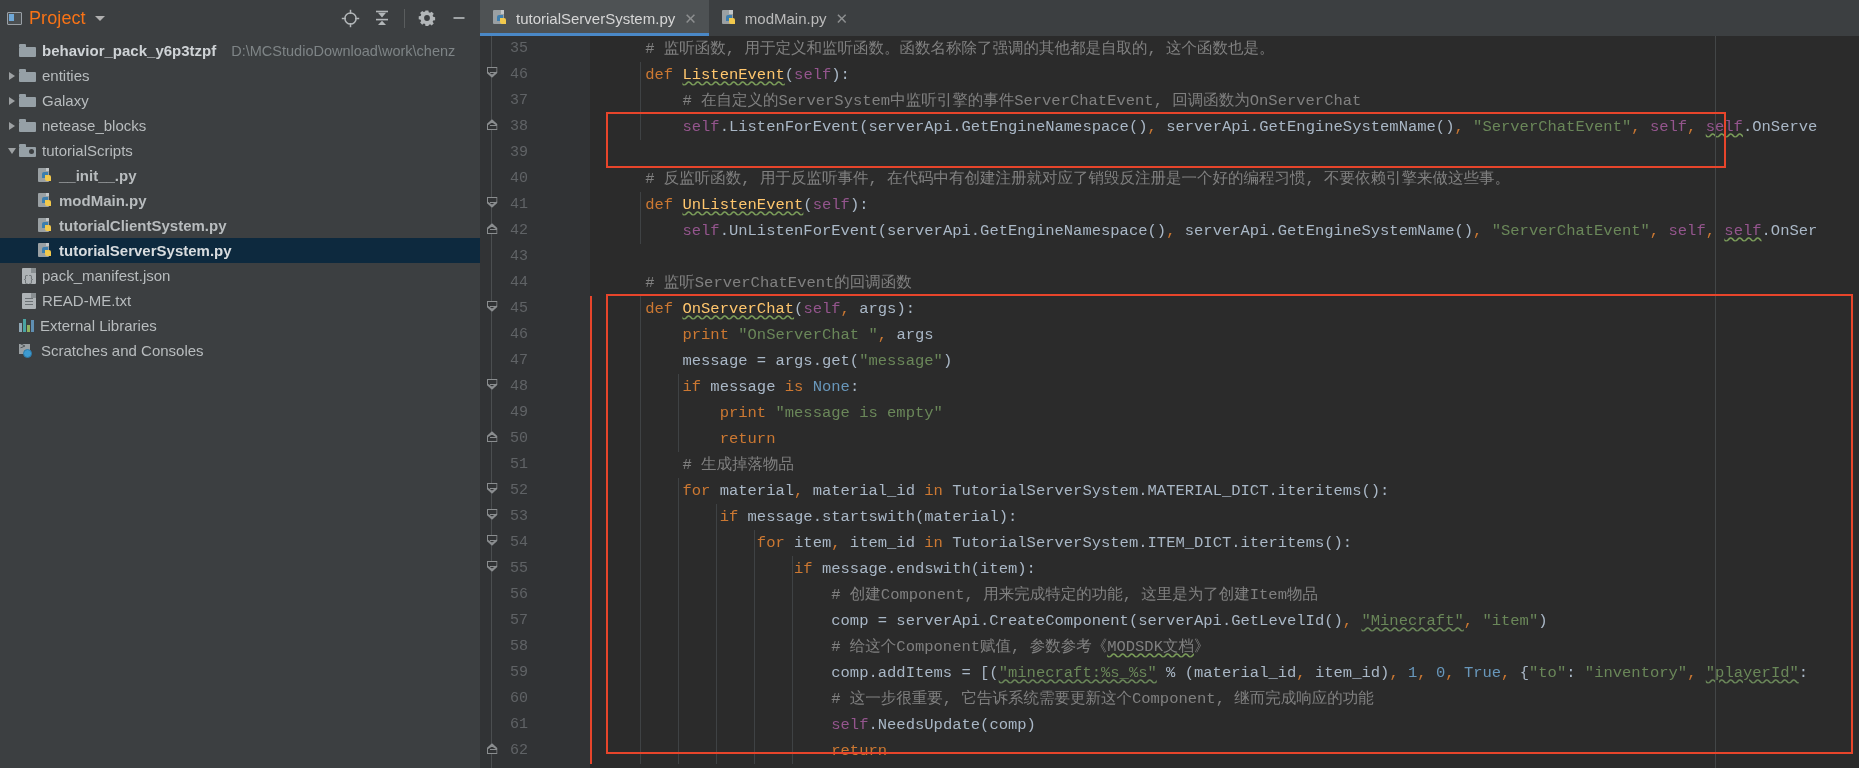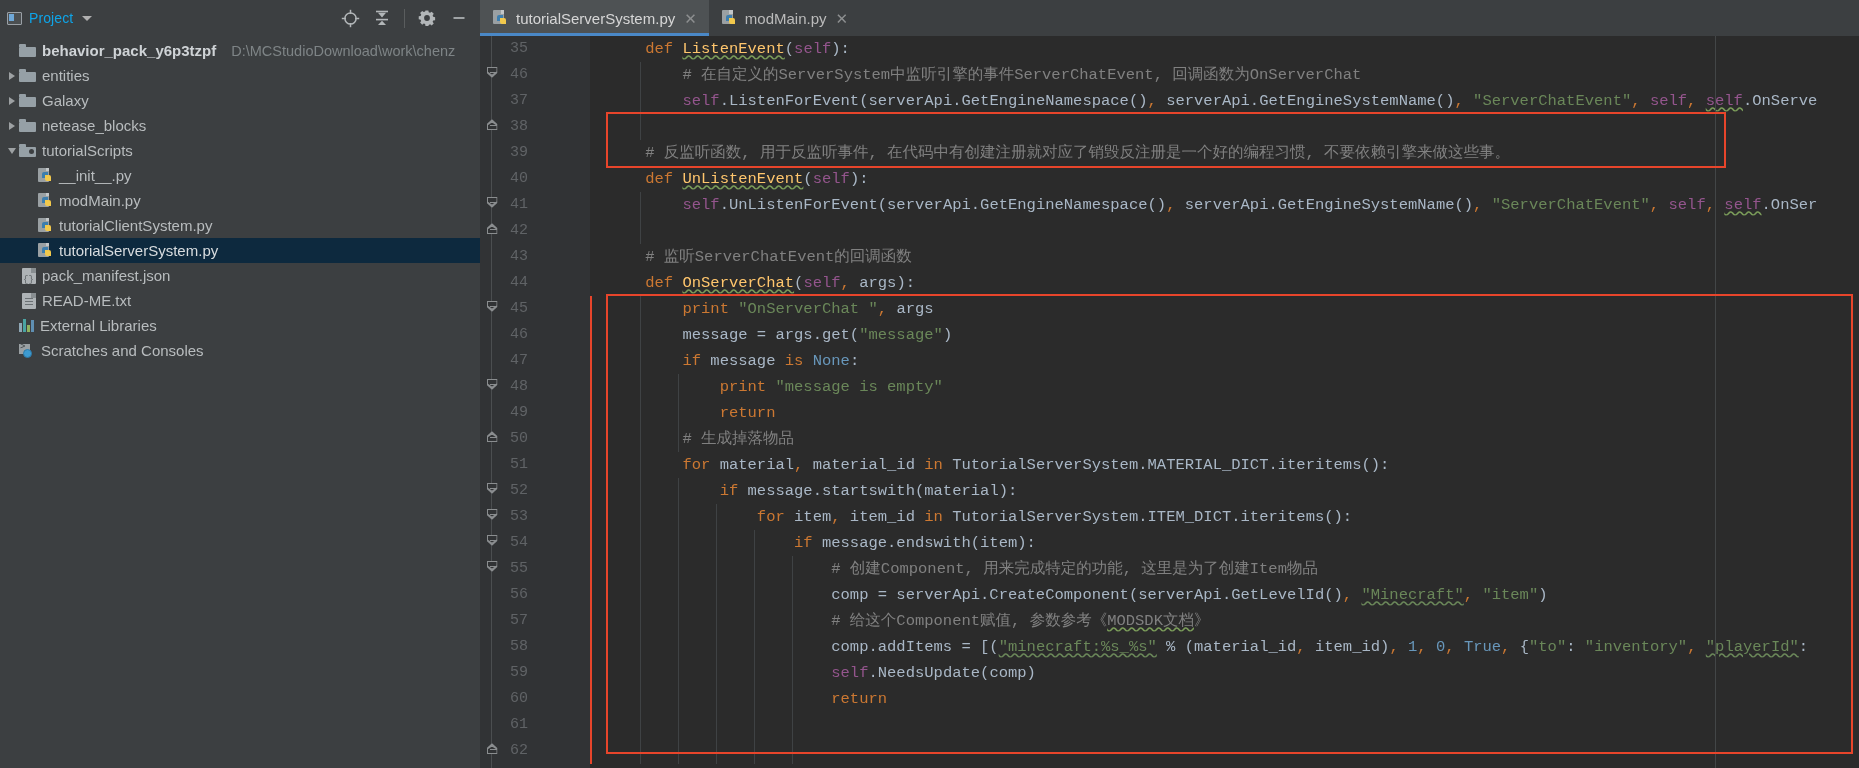--- a/index.html
+++ b/index.html
@@ -12,21 +12,21 @@
   .app{ display:flex; flex-direction:column; width:1859px; height:768px; }
 
   
   .toprow{ display:flex; height:36px; flex:0 0 36px; background:#3c3f41; }
 
   .proj-toolbar{
     width:480px; flex:0 0 480px; display:flex; align-items:center;
     padding:0 6px 0 7px; background:#3c3f41; position:relative;
   }
   .proj-title{ display:flex; align-items:center; gap:7px; }
-  .proj-label{ color:#0ea5e9; font-size:14px; letter-spacing:.1px; }
+  .proj-label{ color:#f97316; font-size:18px; letter-spacing:.1px; }
   .caret-down{
     width:0;height:0;border-left:5px solid transparent;border-right:5px solid transparent;
     border-top:5px solid #b0b0b0; margin-left:2px;
   }
   .proj-icon{ width:15px;height:13px;position:relative; }
   .proj-icon i{ position:absolute; display:block; }
   .proj-icon .o{ inset:0; border:1.6px solid #9aa0a6; border-radius:1px; background:#4b4f51;}
   .proj-icon .b{ left:1.8px; top:2px; width:5.5px; height:7px; background:#6fa8d8; }
   .tb-spacer{ flex:1; }
   .tb-icons{ display:flex; align-items:center; gap:2px; }
@@ -108,21 +108,21 @@
   .libi span{ width:2.5px; background:#9aa0a3; }
   .scri{ width:16px;height:14px;position:relative;flex:0 0 16px; }
   .scri .sq{ position:absolute;left:0;top:0;width:11px;height:10px;background:#9aa0a3; }
   .scri .sq::after{ content:">"; position:absolute; left:1px; top:-2px; color:#3c3f41; font-size:9px;
                     font-family:"Liberation Mono", monospace; }
   .scri .clk{ position:absolute;left:4px;bottom:0;width:9px;height:9px;border-radius:50%;
               background:#3d9bd1; border:1px solid #2e7aa8; }
 
   .ind0{ padding-left:4px; }
   .ind1{ padding-left:4px; }
-  .ind2{ padding-left:38px; }
+  .ind2{ padding-left:38px;font-weight:bold; }
   .ind3{ padding-left:22px; }
 
   
   .editor{ flex:1; display:flex; min-width:0; background:#2b2b2b; position:relative; }
   .gutter{
     flex:0 0 110px; width:110px; background:#313335; position:relative;
     font-family:"Liberation Mono", monospace; font-size:15px; color:#606366;
   }
   .gline{ height:26px; line-height:26px; text-align:right; padding-right:62px; }
   .fold-rail{ position:absolute; left:11px; top:0; bottom:0; width:1px; background:#4b4e50; }
@@ -485,20 +485,21 @@
         <div class="vguide" style="left:50px;  top:260px; height:468px;"></div>
         <div class="vguide" style="left:88px;  top:338px; height:78px;"></div>
         <div class="vguide" style="left:88px;  top:442px; height:286px;"></div>
         <div class="vguide" style="left:126px; top:468px; height:260px;"></div>
         <div class="vguide" style="left:164px; top:494px; height:234px;"></div>
         <div class="vguide" style="left:202px; top:520px; height:208px;"></div>
         <div class="margin-line" style="left:1125px;"></div>
 
         <div class="changebar" style="left:0px; top:260px; height:468px;"></div>
 
+        <div class="cline"><span class="cmt">    # 监听函数, 用于定义和监听函数。函数名称除了强调的其他都是自取的, 这个函数也是。</span></div>
         <div class="cline"><span class="pln">    </span><span class="kw">def</span><span class="pln"> </span><span class="fn wavy">ListenEvent</span><span class="pln">(</span><span class="self">self</span><span class="pln">):</span></div>
         <div class="cline"><span class="cmt">        # 在自定义的ServerSystem中监听引擎的事件ServerChatEvent, 回调函数为OnServerChat</span></div>
         <div class="cline"><span class="pln">        </span><span class="self">self</span><span class="pln">.ListenForEvent(serverApi.GetEngineNamespace()</span><span class="kw">,</span><span class="pln"> serverApi.GetEngineSystemName()</span><span class="kw">,</span><span class="pln"> </span><span class="str">"ServerChatEvent"</span><span class="kw">,</span><span class="pln"> </span><span class="self">self</span><span class="kw">,</span><span class="pln"> </span><span class="self wavy">self</span><span class="pln">.OnServe</span></div>
         <div class="cline"></div>
         <div class="cline"><span class="cmt">    # 反监听函数, 用于反监听事件, 在代码中有创建注册就对应了销毁反注册是一个好的编程习惯, 不要依赖引擎来做这些事。</span></div>
         <div class="cline"><span class="pln">    </span><span class="kw">def</span><span class="pln"> </span><span class="fn wavy">UnListenEvent</span><span class="pln">(</span><span class="self">self</span><span class="pln">):</span></div>
         <div class="cline"><span class="pln">        </span><span class="self">self</span><span class="pln">.UnListenForEvent(serverApi.GetEngineNamespace()</span><span class="kw">,</span><span class="pln"> serverApi.GetEngineSystemName()</span><span class="kw">,</span><span class="pln"> </span><span class="str">"ServerChatEvent"</span><span class="kw">,</span><span class="pln"> </span><span class="self">self</span><span class="kw">,</span><span class="pln"> </span><span class="self wavy">self</span><span class="pln">.OnSer</span></div>
         <div class="cline"></div>
         <div class="cline"><span class="cmt">    # 监听ServerChatEvent的回调函数</span></div>
         <div class="cline"><span class="pln">    </span><span class="kw">def</span><span class="pln"> </span><span class="fn wavy">OnServerChat</span><span class="pln">(</span><span class="self">self</span><span class="kw">,</span><span class="pln"> args):</span></div>
@@ -509,20 +510,21 @@
         <div class="cline"><span class="pln">            </span><span class="kw">return</span></div>
         <div class="cline"><span class="cmt">        # 生成掉落物品</span></div>
         <div class="cline"><span class="pln">        </span><span class="kw">for</span><span class="pln"> material</span><span class="kw">,</span><span class="pln"> material_id </span><span class="kw">in</span><span class="pln"> TutorialServerSystem.MATERIAL_DICT.iteritems():</span></div>
         <div class="cline"><span class="pln">            </span><span class="kw">if</span><span class="pln"> message.startswith(material):</span></div>
         <div class="cline"><span class="pln">                </span><span class="kw">for</span><span class="pln"> item</span><span class="kw">,</span><span class="pln"> item_id </span><span class="kw">in</span><span class="pln"> TutorialServerSystem.ITEM_DICT.iteritems():</span></div>
         <div class="cline"><span class="pln">                    </span><span class="kw">if</span><span class="pln"> message.endswith(item):</span></div>
         <div class="cline"><span class="cmt">                        # 创建Component, 用来完成特定的功能, 这里是为了创建Item物品</span></div>
         <div class="cline"><span class="pln">                        comp = serverApi.CreateComponent(serverApi.GetLevelId()</span><span class="kw">,</span><span class="pln"> </span><span class="str wavy2">"Minecraft"</span><span class="kw">,</span><span class="pln"> </span><span class="str">"item"</span><span class="pln">)</span></div>
         <div class="cline"><span class="cmt">                        # 给这个Component赋值, 参数参考《</span><span class="cmt wavy">MODSDK文档</span><span class="cmt">》</span></div>
         <div class="cline"><span class="pln">                        comp.addItems = [(</span><span class="str wavy2">"minecraft:%s_%s"</span><span class="pln"> % (material_id</span><span class="kw">,</span><span class="pln"> item_id)</span><span class="kw">,</span><span class="pln"> </span><span class="num">1</span><span class="kw">,</span><span class="pln"> </span><span class="num">0</span><span class="kw">,</span><span class="pln"> </span><span class="num">True</span><span class="kw">,</span><span class="pln"> {</span><span class="str">"to"</span><span class="pln">: </span><span class="str">"inventory"</span><span class="kw">,</span><span class="pln"> </span><span class="str wavy2">"playerId"</span><span class="pln">:</span></div>
+        <div class="cline"><span class="cmt">                        # 这一步很重要, 它告诉系统需要更新这个Component, 继而完成响应的功能</span></div>
         <div class="cline"><span class="pln">                        </span><span class="self">self</span><span class="pln">.NeedsUpdate(comp)</span></div>
         <div class="cline"><span class="pln">                        </span><span class="kw">return</span></div>
 
         <div class="redbox" style="left:16px; top:76px; width:1120px; height:56px;"></div>
         <div class="redbox" style="left:16px; top:258px; width:1247px; height:460px;"></div>
 
       </div>
     </div>
   </div>
 </div>

